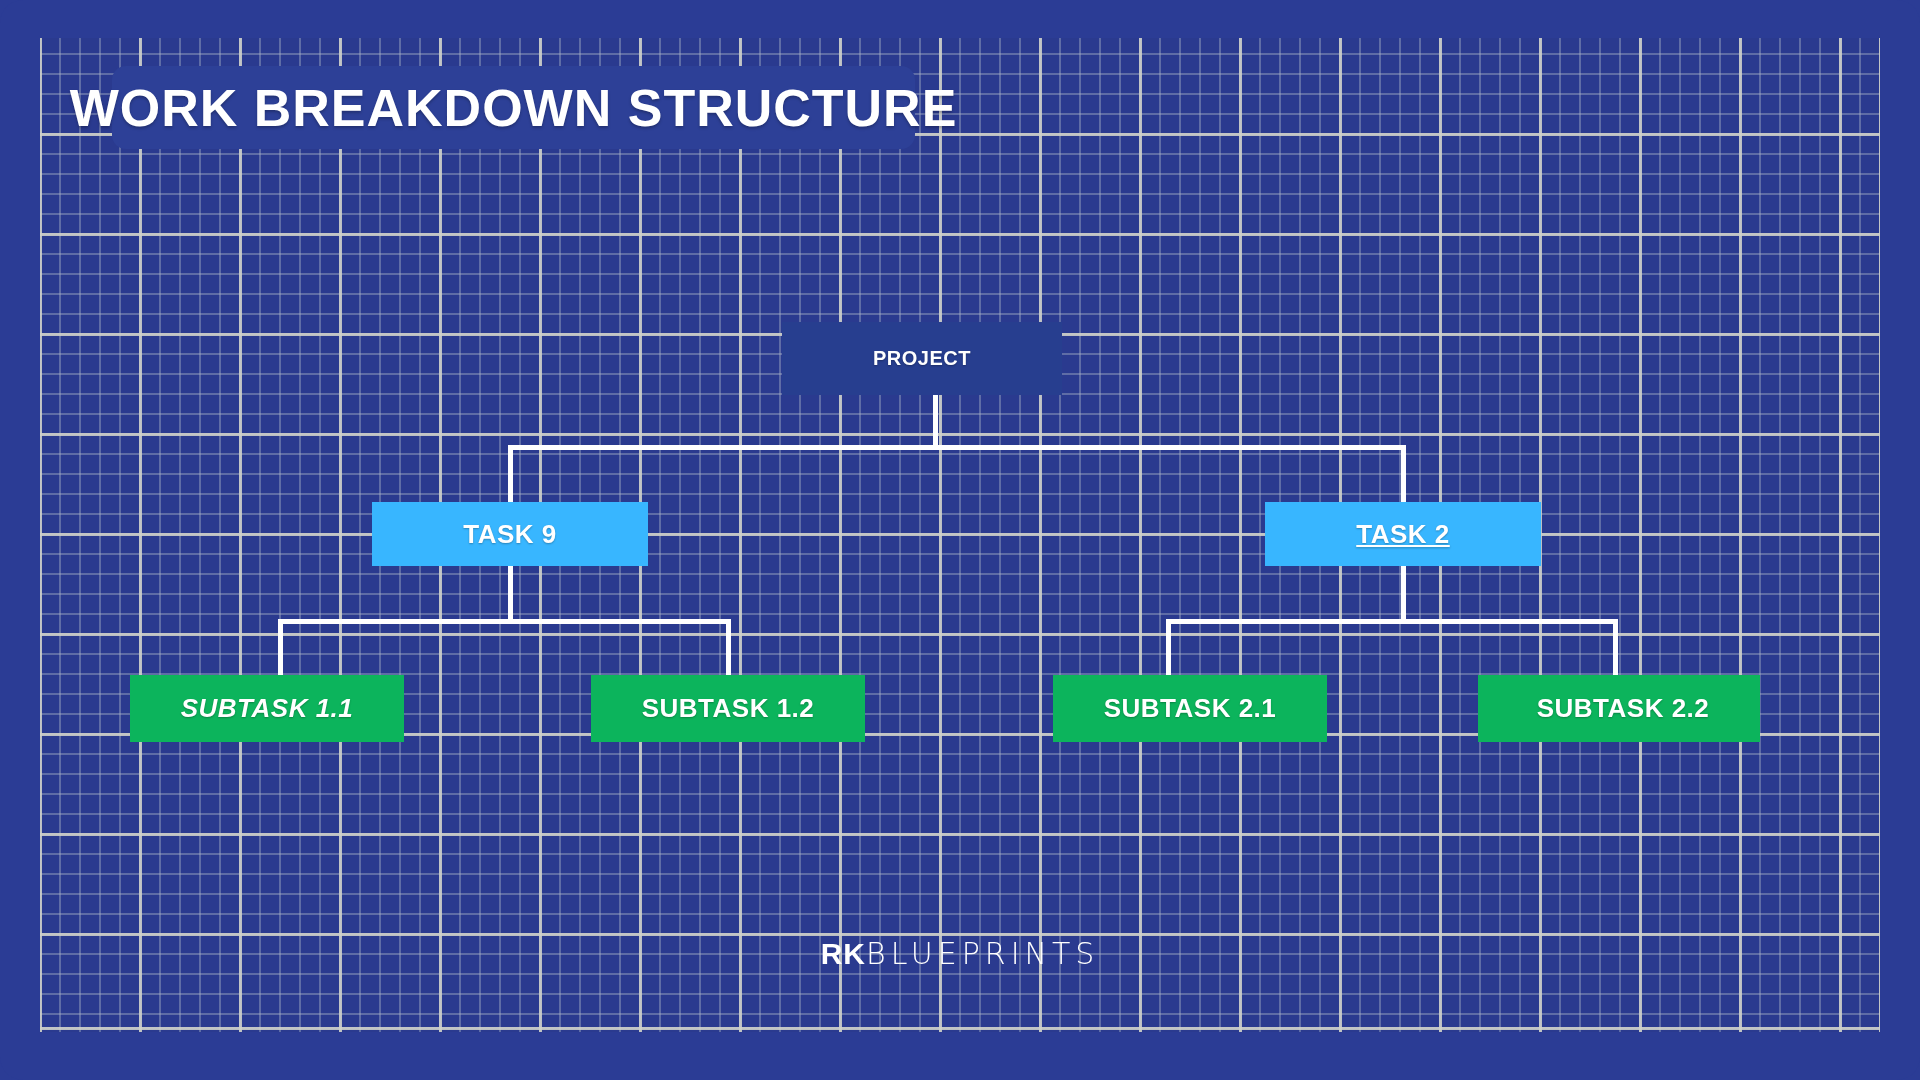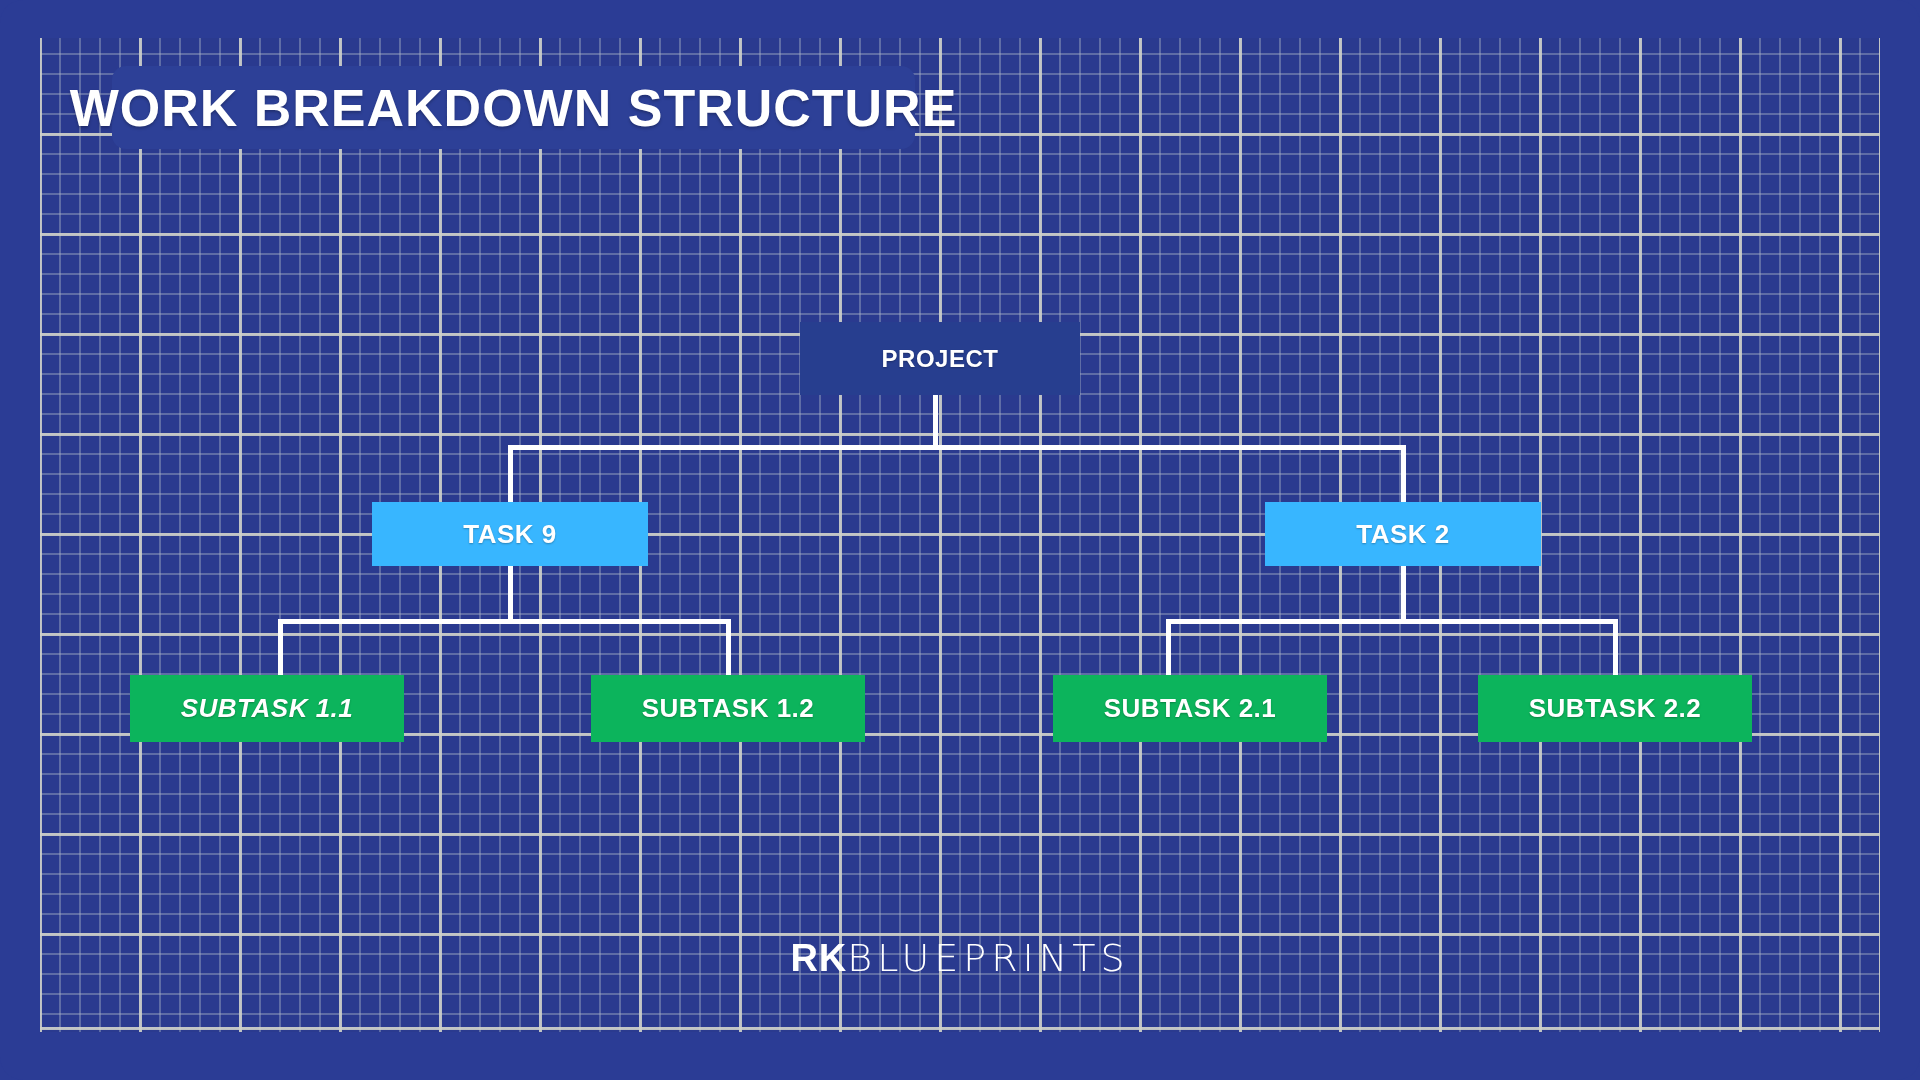--- a/index.html
+++ b/index.html
@@ -37,47 +37,47 @@
     color:var(--text);font-weight:bold;font-size:52px;letter-spacing:1px;
     text-shadow:0 2px 3px rgba(0,0,0,0.25);white-space:nowrap;
   }
   #title-line-1{left:112px;top:66px;width:803px;height:83px;}
   #title-line-2{left:265px;top:149px;width:495px;height:68px;border-top-left-radius:0;border-top-right-radius:14px;}
   .node{
     position:absolute;display:flex;align-items:center;justify-content:center;
     color:var(--text);font-weight:bold;letter-spacing:0.5px;
     text-shadow:0 1px 2px rgba(0,0,0,0.28);white-space:nowrap;
   }
-  .node-project{left:800px;top:322px;width:280px;height:73px;background:var(--project-fill);font-size:24px;}
+  .node-project{left:782px;top:322px;width:280px;height:73px;background:var(--project-fill);font-size:20px;}
   .node-task{width:276px;height:64px;background:var(--task-fill);font-size:26px;}
   .node-subtask{width:274px;height:67px;background:var(--subtask-fill);font-size:26px;}
   #task1{left:372px;top:502px;}
-  #task2{left:1265px;top:502px;}
+  #task2{left:1265px;top:502px;text-decoration:underline;}
   #sub11{left:130px;top:675px;font-style:italic;}
   #sub12{left:591px;top:675px;}
   #sub21{left:1053px;top:675px;}
-  #sub22{left:1478px;top:675px;}
+  #sub22{left:1478px;top:675px;padding-left:8px;}
   .conn{position:absolute;background:var(--connector);}
   .conn.h{height:5px;}
   .conn.v{width:5px;}
   #cv-project{left:933px;top:395px;height:54px;}
   #ch-level1 {left:508px;top:445px;width:898px;}
   #cv-task1-in {left:508px;top:445px;height:59px;}
   #cv-task2-in {left:1401px;top:445px;height:59px;}
   #cv-task1-out{left:508px;top:566px;height:56px;}
   #ch-task1    {left:278px;top:619px;width:453px;}
   #cv-sub11    {left:278px;top:619px;height:58px;}
   #cv-sub12    {left:726px;top:619px;height:58px;}
   #cv-task2-out{left:1401px;top:566px;height:56px;}
   #ch-task2    {left:1166px;top:619px;width:452px;}
   #cv-sub21    {left:1166px;top:619px;height:58px;}
   #cv-sub22    {left:1613px;top:619px;height:58px;}
   #brand{
     position:absolute;left:0;right:0;top:936px;text-align:center;
-    color:var(--text);font-size:38px;white-space:nowrap;
+    color:var(--text);font-size:30px;white-space:nowrap;
   }
   #brand .bold{font-weight:bold;letter-spacing:1px;}
   #brand .thin{font-weight:200;letter-spacing:5px;font-family:"DejaVu Sans","Liberation Sans",sans-serif;}
 </style>
 </head>
 <body>
 
 <div id="stage">
   <div id="grid"></div>
 

